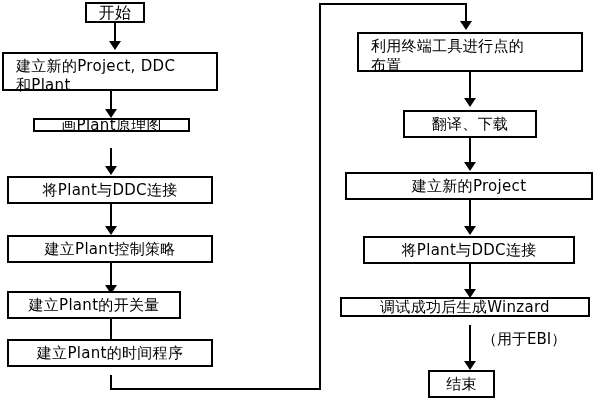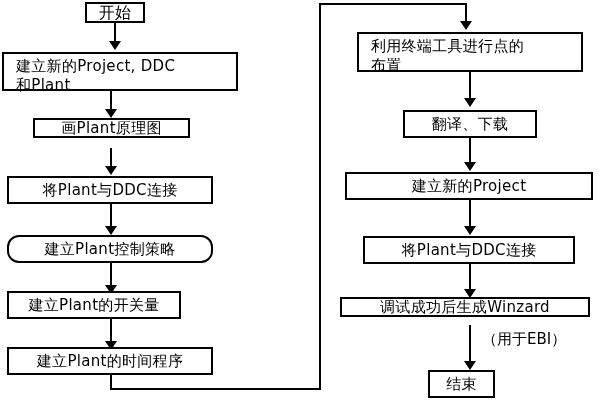--- a/index.html
+++ b/index.html
@@ -50,47 +50,47 @@
 </head>
 <body>
 
 <div id="canvas">
 
   <div class="node center" style="left:85px;top:2px;width:60px;height:21px;font-size:16px;">开始</div>
 
   <div class="line vline" style="left:114px;top:23px;width:2px;height:20px;"></div>
   <div class="arrow" style="left:109px;top:41px;"></div>
 
-  <div class="node left" style="left:2px;top:52px;width:236px;height:39px;">建立新的Project, DDC
+  <div class="node left" style="left:2px;top:52px;width:216px;height:39px;">建立新的Project, DDC
 和Plant</div>
 
   <div class="line vline" style="left:110px;top:91px;width:2px;height:22px;"></div>
   <div class="arrow" style="left:105px;top:109px;"></div>
 
-  <div class="node center" style="left:33px;top:118px;width:157px;height:20px;">画Plant原理图</div>
+  <div class="node center" style="left:33px;top:118px;width:157px;height:14px;">画Plant原理图</div>
 
   <div class="line vline" style="left:110px;top:148px;width:2px;height:22px;"></div>
   <div class="arrow" style="left:105px;top:166px;"></div>
 
   <div class="node center" style="left:7px;top:176px;width:206px;height:28px;">将Plant与DDC连接</div>
 
   <div class="line vline" style="left:110px;top:204px;width:2px;height:26px;"></div>
   <div class="arrow" style="left:105px;top:226px;"></div>
 
-  <div class="node center" style="left:7px;top:235px;width:206px;height:28px;border-radius:12px;">建立Plant控制策略</div>
+  <div class="node center" style="left:7px;top:235px;width:206px;height:28px;">建立Plant控制策略</div>
 
   <div class="line vline" style="left:110px;top:263px;width:2px;height:26px;"></div>
   <div class="arrow" style="left:105px;top:285px;"></div>
 
   <div class="node center" style="left:7px;top:291px;width:174px;height:28px;">建立Plant的开关量</div>
 
   <div class="line vline" style="left:110px;top:319px;width:2px;height:27px;"></div>
   <div class="arrow" style="left:105px;top:341px;"></div>
 
-  <div class="node center" style="left:7px;top:347px;width:206px;height:28px;">建立Plant的时间程序</div>
+  <div class="node center" style="left:7px;top:339px;width:206px;height:28px;">建立Plant的时间程序</div>
 
   <div class="line vline" style="left:110px;top:375px;width:2px;height:15px;"></div>
   <div class="line hline" style="left:110px;top:388px;width:211px;height:2px;"></div>
   <div class="line vline" style="left:319px;top:3px;width:2px;height:387px;"></div>
   <div class="line hline" style="left:319px;top:3px;width:148px;height:2px;"></div>
   <div class="line vline" style="left:465px;top:3px;width:2px;height:22px;"></div>
   <div class="arrow" style="left:460px;top:21px;"></div>
 
   <div class="node left" style="left:357px;top:32px;width:226px;height:40px;">利用终端工具进行点的
 布置</div>

